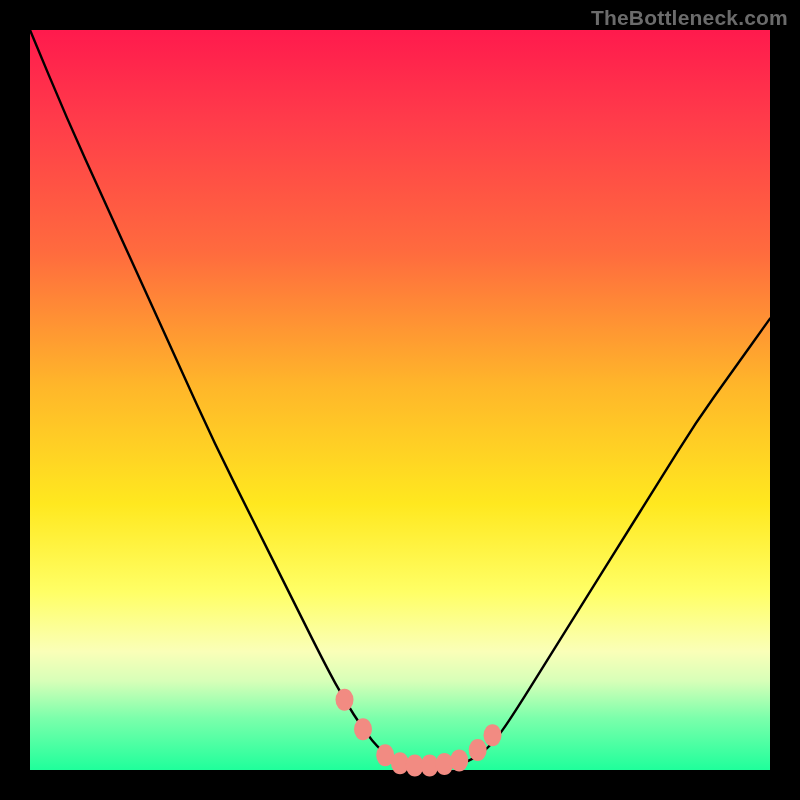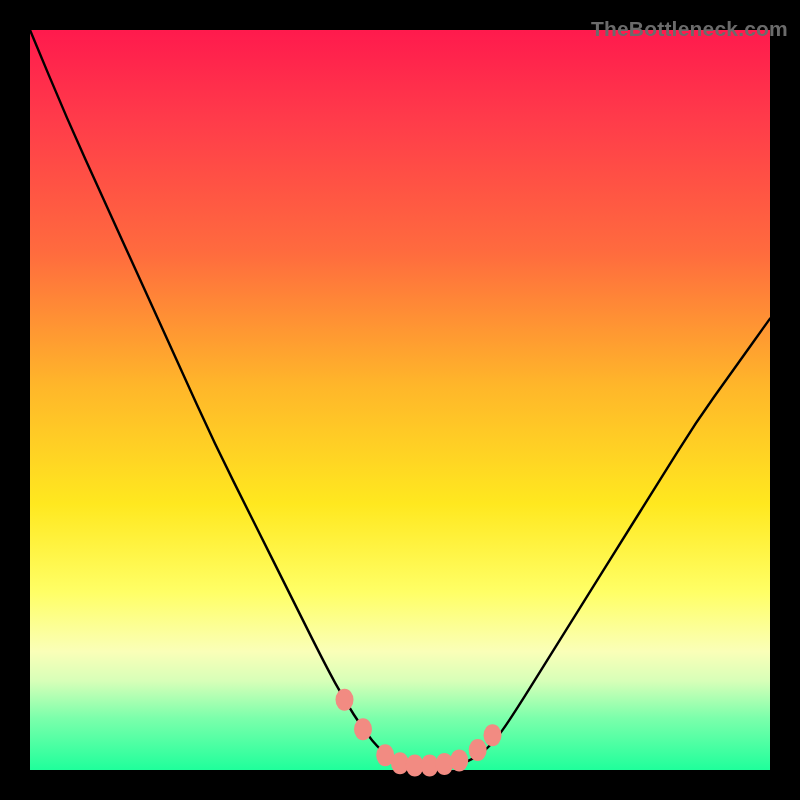--- a/index.html
+++ b/index.html
@@ -26,21 +26,21 @@
       #ffe81f 64%,
       #ffff66 76%,
       #faffb8 84%,
       #d7ffb8 88%,
       #7bffab 93%,
       #1fff9b 100%
     );
   }
   .watermark {
     position: absolute;
-    top: 17px;
+    top: 6px;
     right: 12px;
     color: #6b6b6b;
     font-size: 21px;
     font-weight: 600;
     letter-spacing: 0.2px;
     z-index: 3;
     pointer-events: none;
   }
   svg.plot {
     position: absolute;

